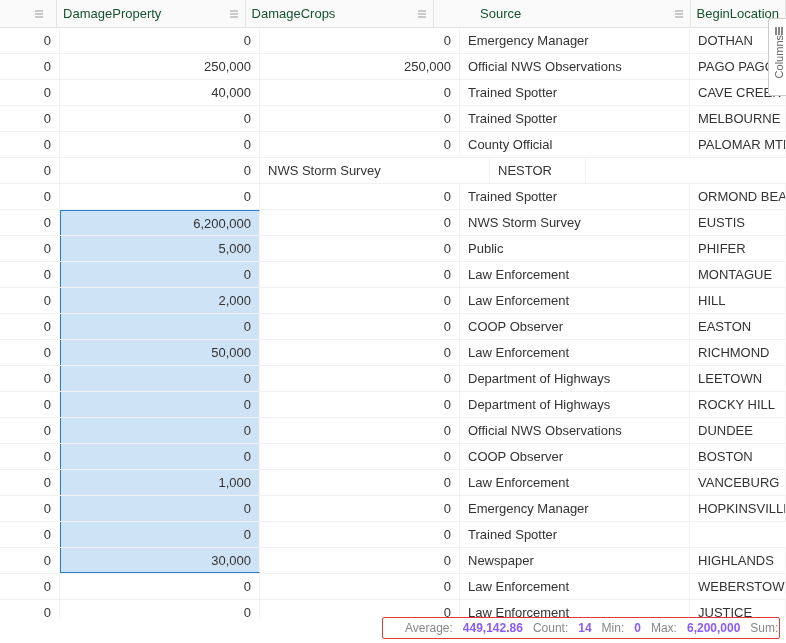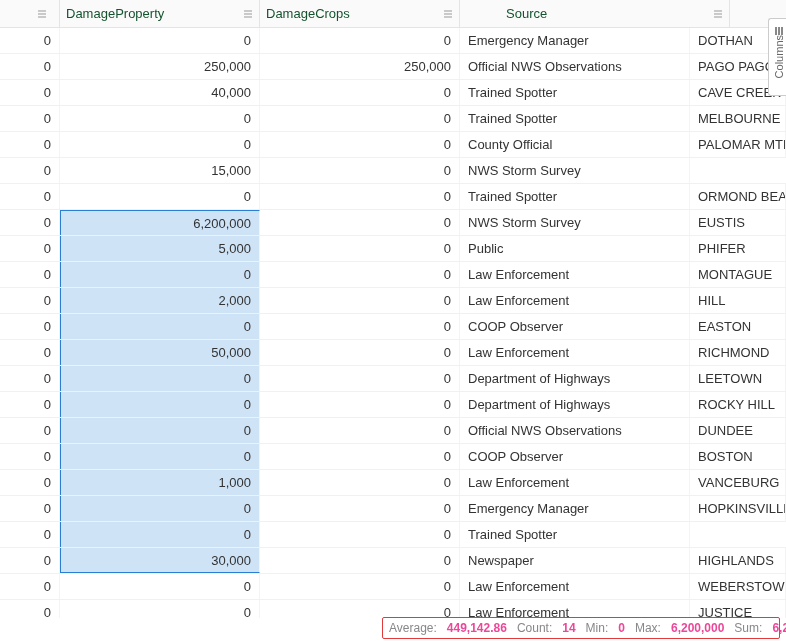--- a/index.html
+++ b/index.html
@@ -43,23 +43,23 @@
     padding-top: 4px;
   }
   .side-tab .dots { width: 10px; height: 8px; }
   .side-tab .vlabel { writing-mode: vertical-rl; font-size: 11px; color: #666; margin-top: 4px; transform: rotate(180deg); }
 
   
   .footer {
     position: absolute; left: 382px; bottom: 4px; right: 6px; height: 22px;
     border: 1px solid #e23a3a; border-radius: 2px;
     display: flex; align-items: center; justify-content: flex-start;
-    padding: 0 6px; font-size: 12px; gap: 10px; color: #888; background: #fff;
+    padding: 0 22px; font-size: 12px; gap: 10px; color: #888; background: #fff;
   }
-  .footer b { color: #ec4899; font-weight: 600; }
+  .footer b { color: #8b5cf6; font-weight: 600; }
 
   .hdr-cell.col1, .hdr-cell.col2 { justify-content: space-between; }
   .right-icon { margin-left: auto; display: inline-flex; }
 </style>
 </head>
 <body>
 
 <div class="grid">
 
   <div class="hdr">
@@ -95,20 +95,23 @@
     <div class="hdr-cell col3">
       <span>Source</span>
       <span class="right-icon">
         <svg width="10" height="10" viewBox="0 0 10 10">
             <line x1="1" y1="2" x2="9" y2="2" stroke="#999" stroke-width="1"></line>
             <line x1="1" y1="5" x2="9" y2="5" stroke="#999" stroke-width="1"></line>
             <line x1="1" y1="8" x2="9" y2="8" stroke="#999" stroke-width="1"></line>
           </svg>
       </span>
     </div>
+    <div class="hdr-cell col4">
+      <span>BeginLocation</span>
+    </div>
   </div>
 
   <div class="body" id="body">
       <div class="row">
         <div class="cell c0 num">0</div>
         <div class="cell c1 num">0</div>
         <div class="cell c2 num">0</div>
         <div class="cell c3 txt">Emergency Manager</div>
         <div class="cell c4 txt">DOTHAN</div>
       </div>
@@ -135,23 +138,23 @@
       </div>
       <div class="row">
         <div class="cell c0 num">0</div>
         <div class="cell c1 num">0</div>
         <div class="cell c2 num">0</div>
         <div class="cell c3 txt">County Official</div>
         <div class="cell c4 txt">PALOMAR MTN</div>
       </div>
       <div class="row">
         <div class="cell c0 num">0</div>
-        <div class="cell c1 num">15,000</div>
         <div class="cell c2 num">0</div>
         <div class="cell c3 txt">NWS Storm Survey</div>
+        <div class="cell c4 txt">NESTOR</div>
       </div>
       <div class="row">
         <div class="cell c0 num">0</div>
         <div class="cell c1 num">0</div>
         <div class="cell c2 num">0</div>
         <div class="cell c3 txt">Trained Spotter</div>
         <div class="cell c4 txt">ORMOND BEACH</div>
       </div>
       <div class="row">
         <div class="cell c0 num">0</div>

